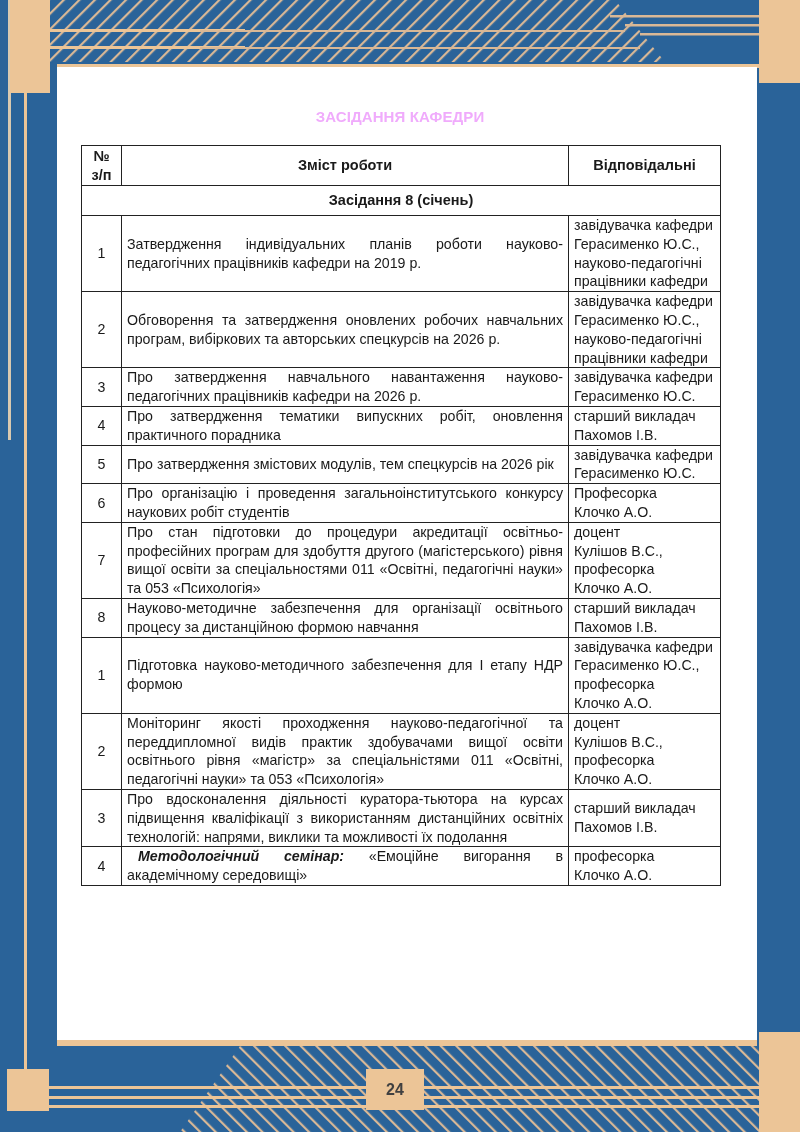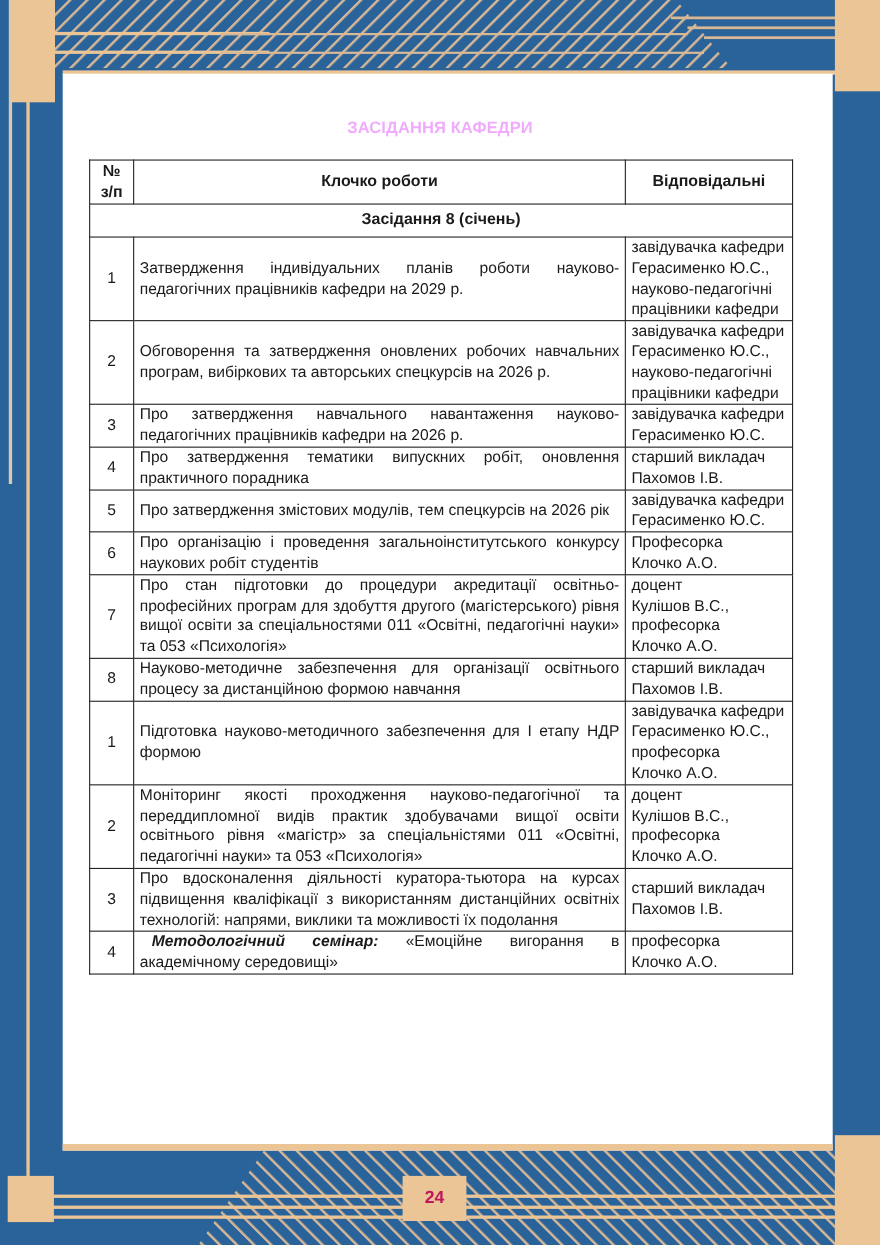--- a/index.html
+++ b/index.html
@@ -22,21 +22,21 @@
   table.plan th.num { width:29px; padding:0; line-height:19px; }
   table.plan th.resp { width:141px; }
   td.num { text-align:center; width:29px; padding:0; }
   td.content { text-align:justify; text-align-last:left; padding:1px 6px; }
   td.resp { padding:1px 4px; white-space:nowrap; }
   tr.section td { text-align:center; font-weight:bold; height:29px; font-size:14.5px; }
   .line { display:block; }
   .emph { font-weight:bold; font-style:italic;margin-left:11px; }
   .pagenum-box {
     position:absolute; left:366px; top:1069px; width:58px; height:41px;
-    background:#ecc597; text-align:center; line-height:41px; font-weight:bold; font-size:16px; color:#be185d;
+    background:#ecc597; text-align:center; line-height:41px; font-weight:bold; font-size:16px; color:#404040;
   }
 </style>
 </head>
 <body>
 
 <svg class="frame" viewBox="0 0 800 1132" xmlns="http://www.w3.org/2000/svg">
   <defs>
     <pattern id="hatchTop" patternUnits="userSpaceOnUse" width="11" height="11" patternTransform="rotate(45)">
       <rect width="11" height="11" fill="#2a6399"></rect>
       <rect width="2.2" height="11" fill="#d9b896"></rect>
@@ -88,31 +88,31 @@
 
 <div class="title">ЗАСІДАННЯ КАФЕДРИ</div>
 
 <table class="plan">
   <thead>
     <tr>
       <th class="num">
         <span class="line">№</span>
         <span class="line">з/п</span>
       </th>
-      <th>Клочко роботи</th>
+      <th>Зміст роботи</th>
       <th class="resp">Відповідальні</th>
     </tr>
   </thead>
   <tbody id="tbody">
       <tr class="section">
         <td colspan="3">Засідання 8 (січень)</td>
       </tr>
       <tr>
         <td class="num">1</td>
-        <td class="content">Затвердження індивідуальних планів роботи науково-педагогічних працівників кафедри на 2029 р.</td>
+        <td class="content">Затвердження індивідуальних планів роботи науково-педагогічних працівників кафедри на 2019 р.</td>
         <td class="resp">
           <span class="line">завідувачка кафедри</span>
           <span class="line">Герасименко Ю.С.,</span>
           <span class="line">науково-педагогічні</span>
           <span class="line">працівники кафедри</span>
         </td>
       </tr>
       <tr>
         <td class="num">2</td>
         <td class="content">Обговорення та затвердження оновлених робочих навчальних програм, вибіркових та авторських спецкурсів на 2026 р.</td>

